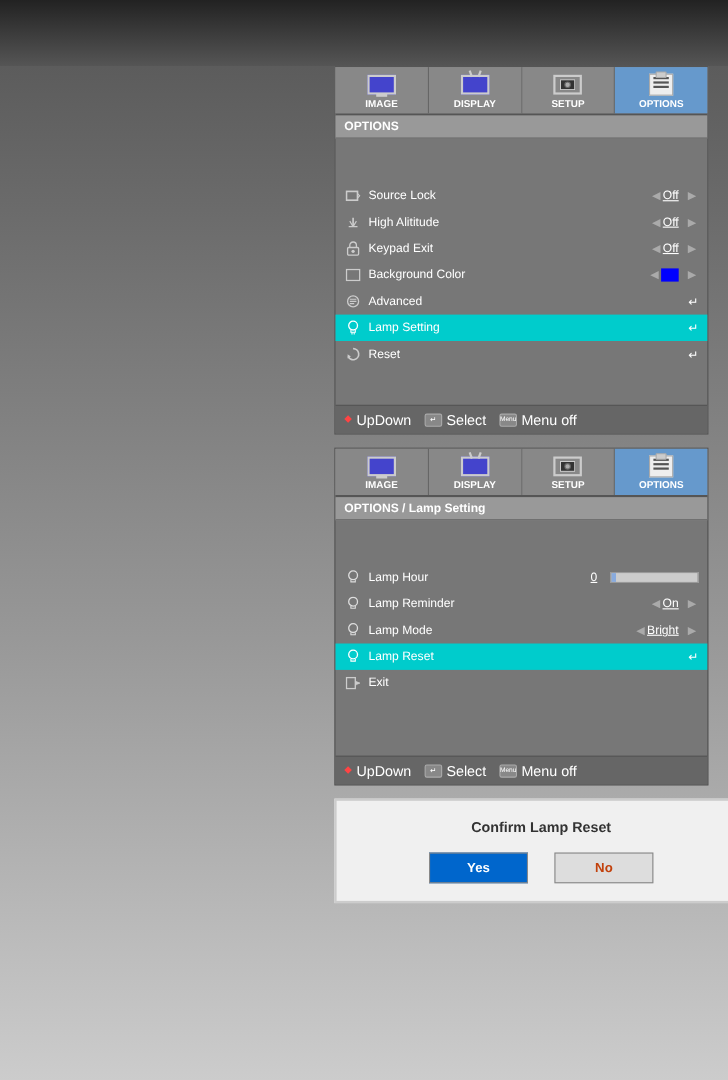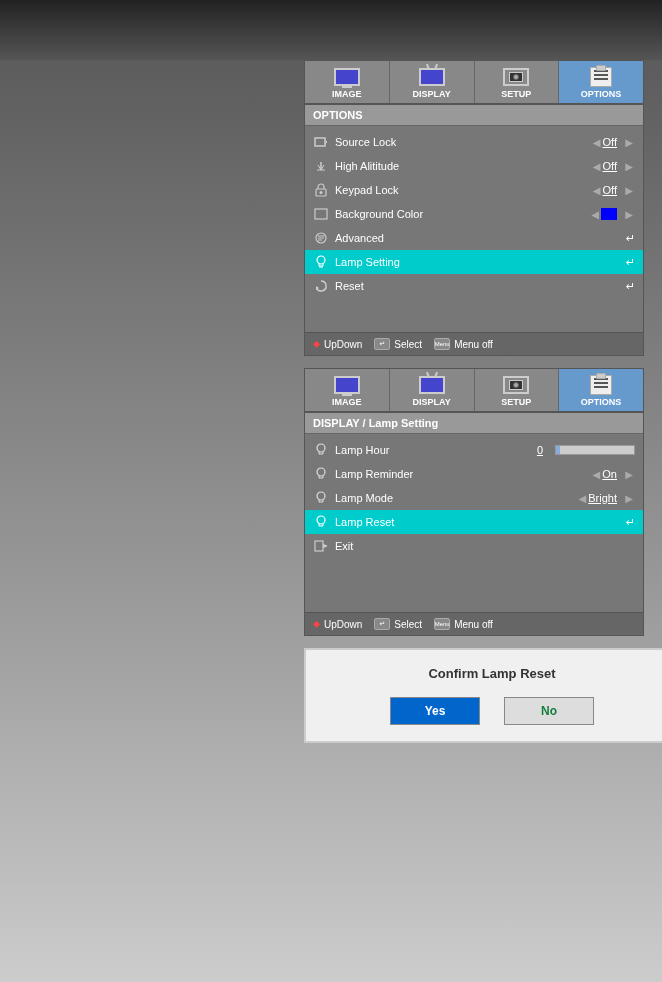--- a/index.html
+++ b/index.html
@@ -187,20 +187,21 @@
       padding: 4px 8px;
       font-size: 11px;
       color: #fff;
       font-weight: bold;
       border-bottom: 1px solid #666;
     }
 
     
     .menu-items {
       padding: 4px 0;
+      margin-top: 36px;
     }
 
     .menu-item {
       display: flex;
       align-items: center;
       padding: 4px 8px;
       min-height: 22px;
     }
 
     .menu-item.highlighted {
@@ -295,21 +296,21 @@
       align-items: center;
       gap: 4px;
     }
 
     .footer-icon {
       font-size: 10px;
       color: #ff4444;
     }
 
     .footer-text {
-      font-size: 10px;
+      font-size: 13px;
       color: #fff;
     }
 
     .footer-key {
       width: 16px;
       height: 12px;
       background: #888;
       border: 1px solid #aaa;
       border-radius: 2px;
       display: flex;
@@ -350,21 +351,21 @@
       border: 1px solid #888;
     }
 
     .confirm-btn-yes {
       background: #0066cc;
       color: #fff;
     }
 
     .confirm-btn-no {
       background: #ddd;
-      color: #15803d;
+      color: #c2410c;
     }
   </style>
 </head>
 <body>
 
 <div class="header-bg"></div>
 
 <div class="panels-container">
 
   <div class="panel">
@@ -440,21 +441,21 @@
       </div>
 
       <div class="menu-item">
         <div class="menu-item-icon">
           <svg width="14" height="14" viewBox="0 0 14 14">
             <rect x="2" y="6" width="10" height="7" rx="1" fill="none" stroke="#ccc" stroke-width="1.2"></rect>
             <path d="M4 6 V4 a3 3 0 0 1 6 0 V6" fill="none" stroke="#ccc" stroke-width="1.2"></path>
             <circle cx="7" cy="9.5" r="1.5" fill="#ccc"></circle>
           </svg>
         </div>
-        <span class="menu-item-label">Keypad Lock</span>
+        <span class="menu-item-label">Keypad Exit</span>
         <span class="arrow-left menu-item-arrow">◀</span>
         <span class="menu-item-value">Off</span>
         <span class="arrow-right menu-item-arrow">▶</span>
       </div>
 
       <div class="menu-item">
         <div class="menu-item-icon">
           <svg width="14" height="12" viewBox="0 0 14 12">
             <rect x="1" y="1" width="12" height="10" fill="none" stroke="#ccc" stroke-width="1.2"></rect>
           </svg>
@@ -552,21 +553,21 @@
             <div class="icon-options-line"></div>
             <div class="icon-options-line"></div>
             <div class="icon-options-line"></div>
           </div>
         </div>
         <span class="tab-label">OPTIONS</span>
       </div>
     </div>
 
     <div class="section-header">
-      <span>DISPLAY / Lamp Setting</span>
+      <span>OPTIONS / Lamp Setting</span>
     </div>
 
     <div class="menu-items">
 
       <div class="menu-item">
         <div class="menu-item-icon">
           <svg width="12" height="14" viewBox="0 0 12 14">
             <circle cx="6" cy="5" r="4" fill="none" stroke="#ddd" stroke-width="1.2"></circle>
             <path d="M4 9 L4 11 L8 11 L8 9" fill="none" stroke="#ddd" stroke-width="1"></path>
           </svg>

